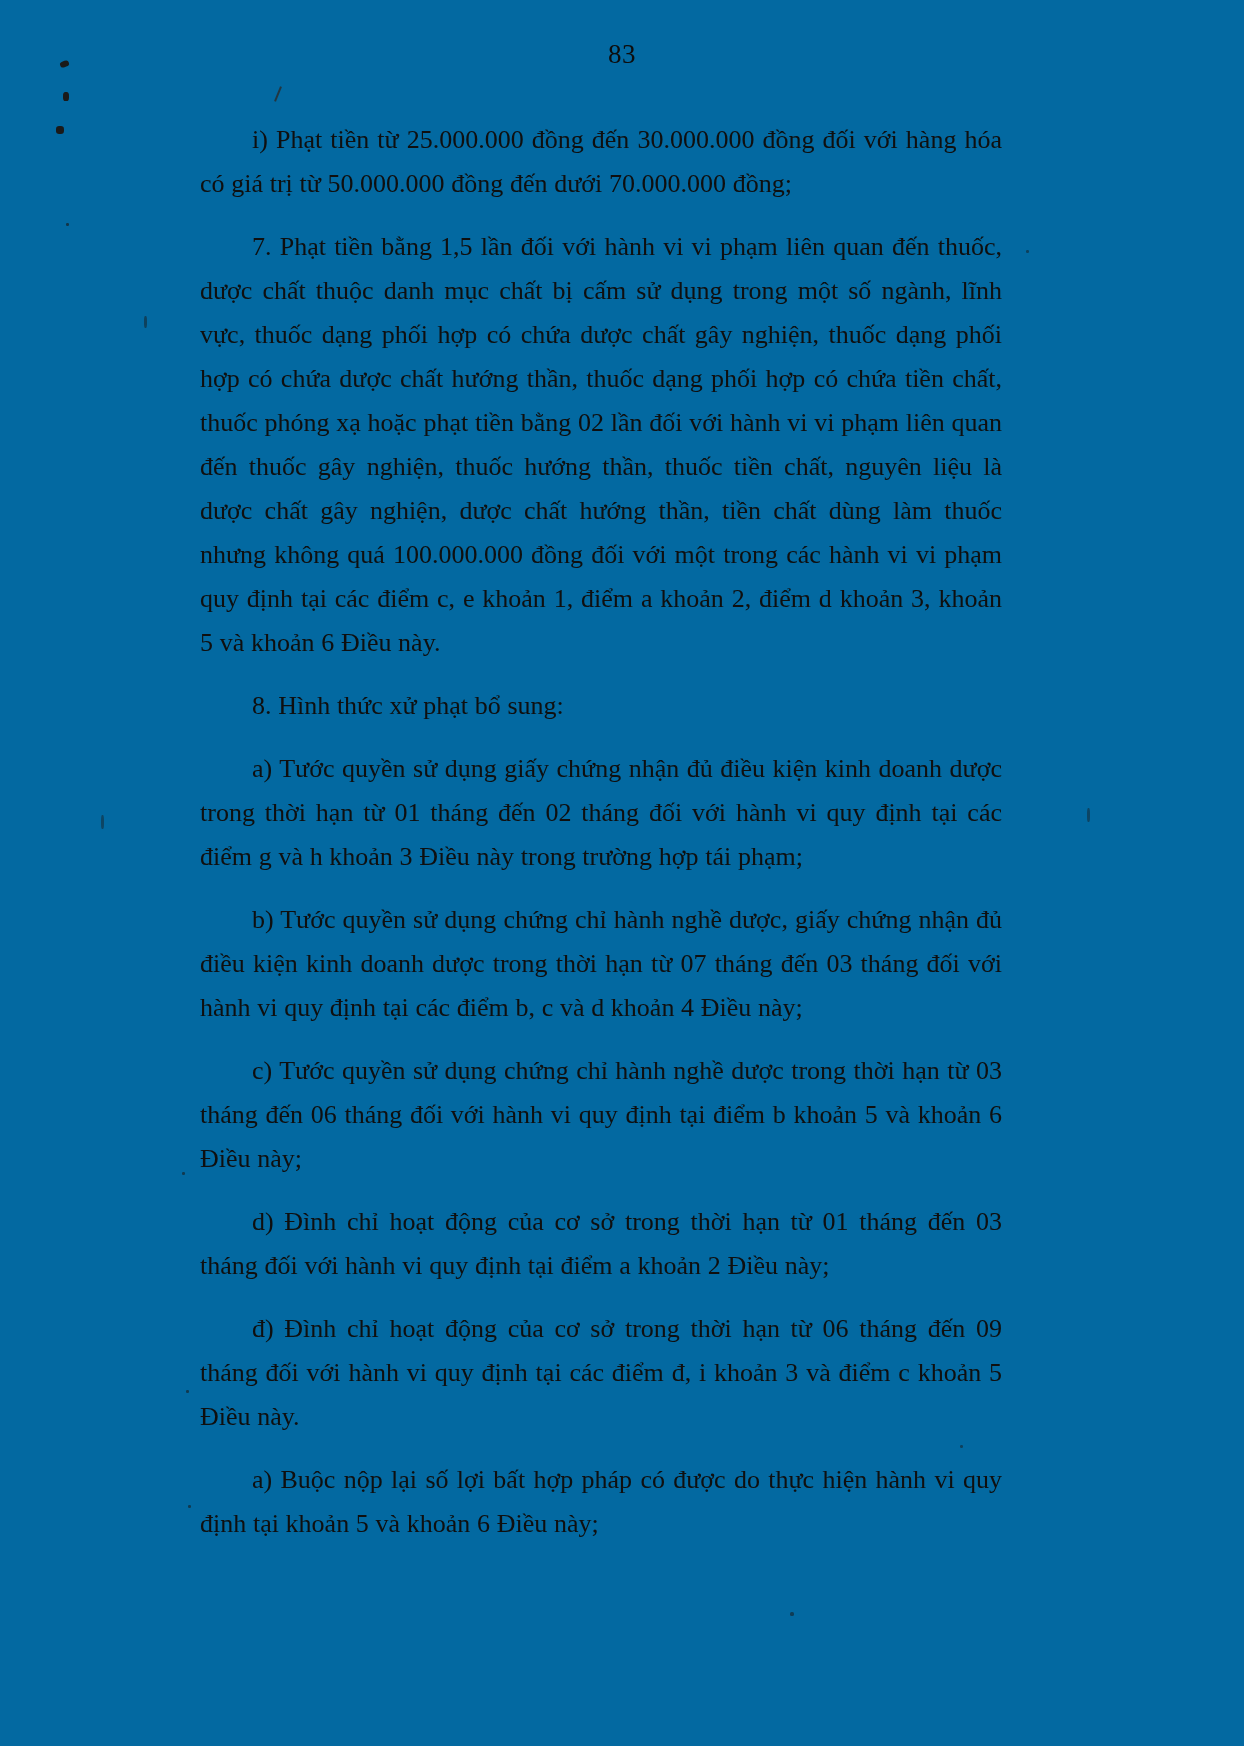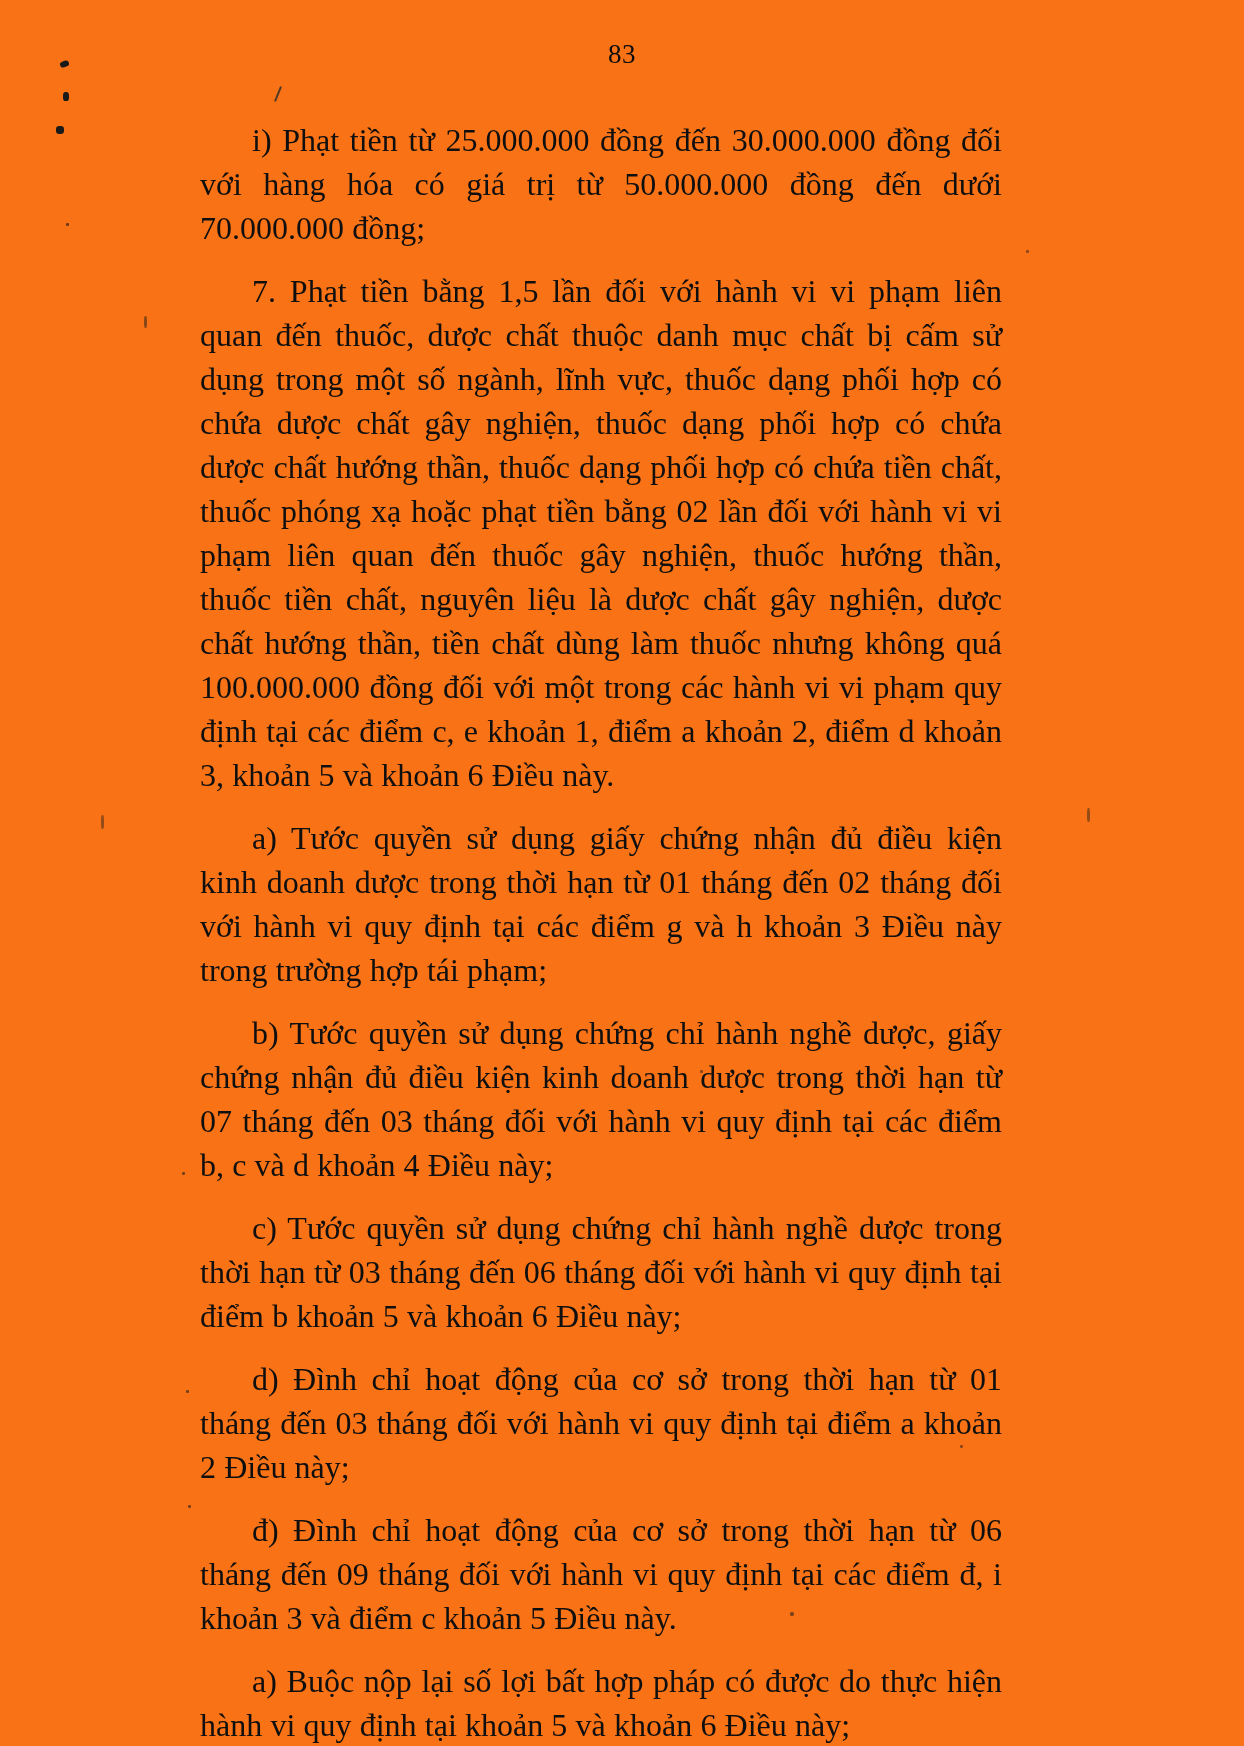--- a/index.html
+++ b/index.html
@@ -15,21 +15,21 @@
     overflow: hidden;
     font-family: "Liberation Serif", "DejaVu Serif", serif;
     color: #111111;
     -webkit-font-smoothing: none;
   }
 
   
   .page {
     position: absolute;
     inset: 0;
-    background: #f97316;
+    background: #0369a1;
   }
 
   .page-number {
     position: absolute;
     top: 38px;
     left: 0;
     width: 1244px;
     text-align: center;
     font-size: 27px;
     line-height: 32px;
@@ -39,21 +39,21 @@
 
   .body-column {
     position: absolute;
     left: 200px;
     top: 118px;
     width: 818px;
   }
 
   p.para {
     margin: 0 16px 19px 0;
-    font-size: 32px;
+    font-size: 26px;
     line-height: 44px;
     text-align: justify;
     text-justify: inter-word;
     text-indent: 52px;
     color: #0f0f0f;
     word-spacing: 0.2px;
   }
 
   p.para:last-child {
     margin-bottom: 0;
@@ -113,20 +113,21 @@
   <div class="speck s12"></div>
   <div class="speck s13"></div>
   <div class="speck s14"></div>
   <div class="slash-mark"></div>
 
   <div class="page-number">83</div>
 
   <div class="body-column">
     <p class="para">i) Phạt tiền từ 25.000.000 đồng đến 30.000.000 đồng đối với hàng hóa có giá trị từ 50.000.000 đồng đến dưới 70.000.000 đồng;</p>
     <p class="para">7. Phạt tiền bằng 1,5 lần đối với hành vi vi phạm liên quan đến thuốc, dược chất thuộc danh mục chất bị cấm sử dụng trong một số ngành, lĩnh vực, thuốc dạng phối hợp có chứa dược chất gây nghiện, thuốc dạng phối hợp có chứa dược chất hướng thần, thuốc dạng phối hợp có chứa tiền chất, thuốc phóng xạ hoặc phạt tiền bằng 02 lần đối với hành vi vi phạm liên quan đến thuốc gây nghiện, thuốc hướng thần, thuốc tiền chất, nguyên liệu là dược chất gây nghiện, dược chất hướng thần, tiền chất dùng làm thuốc nhưng không quá 100.000.000 đồng đối với một trong các hành vi vi phạm quy định tại các điểm c, e khoản 1, điểm a khoản 2, điểm d khoản 3, khoản 5 và khoản 6 Điều này.</p>
+    <p class="para">8. Hình thức xử phạt bổ sung:</p>
     <p class="para">a) Tước quyền sử dụng giấy chứng nhận đủ điều kiện kinh doanh dược trong thời hạn từ 01 tháng đến 02 tháng đối với hành vi quy định tại các điểm g và h khoản 3 Điều này trong trường hợp tái phạm;</p>
     <p class="para">b) Tước quyền sử dụng chứng chỉ hành nghề dược, giấy chứng nhận đủ điều kiện kinh doanh dược trong thời hạn từ 07 tháng đến 03 tháng đối với hành vi quy định tại các điểm b, c và d khoản 4 Điều này;</p>
     <p class="para">c) Tước quyền sử dụng chứng chỉ hành nghề dược trong thời hạn từ 03 tháng đến 06 tháng đối với hành vi quy định tại điểm b khoản 5 và khoản 6 Điều này;</p>
     <p class="para">d) Đình chỉ hoạt động của cơ sở trong thời hạn từ 01 tháng đến 03 tháng đối với hành vi quy định tại điểm a khoản 2 Điều này;</p>
     <p class="para">đ) Đình chỉ hoạt động của cơ sở trong thời hạn từ 06 tháng đến 09 tháng đối với hành vi quy định tại các điểm đ, i khoản 3 và điểm c khoản 5 Điều này.</p>
     <p class="para">a) Buộc nộp lại số lợi bất hợp pháp có được do thực hiện hành vi quy định tại khoản 5 và khoản 6 Điều này;</p>
 
   </div>
 
 </div>

